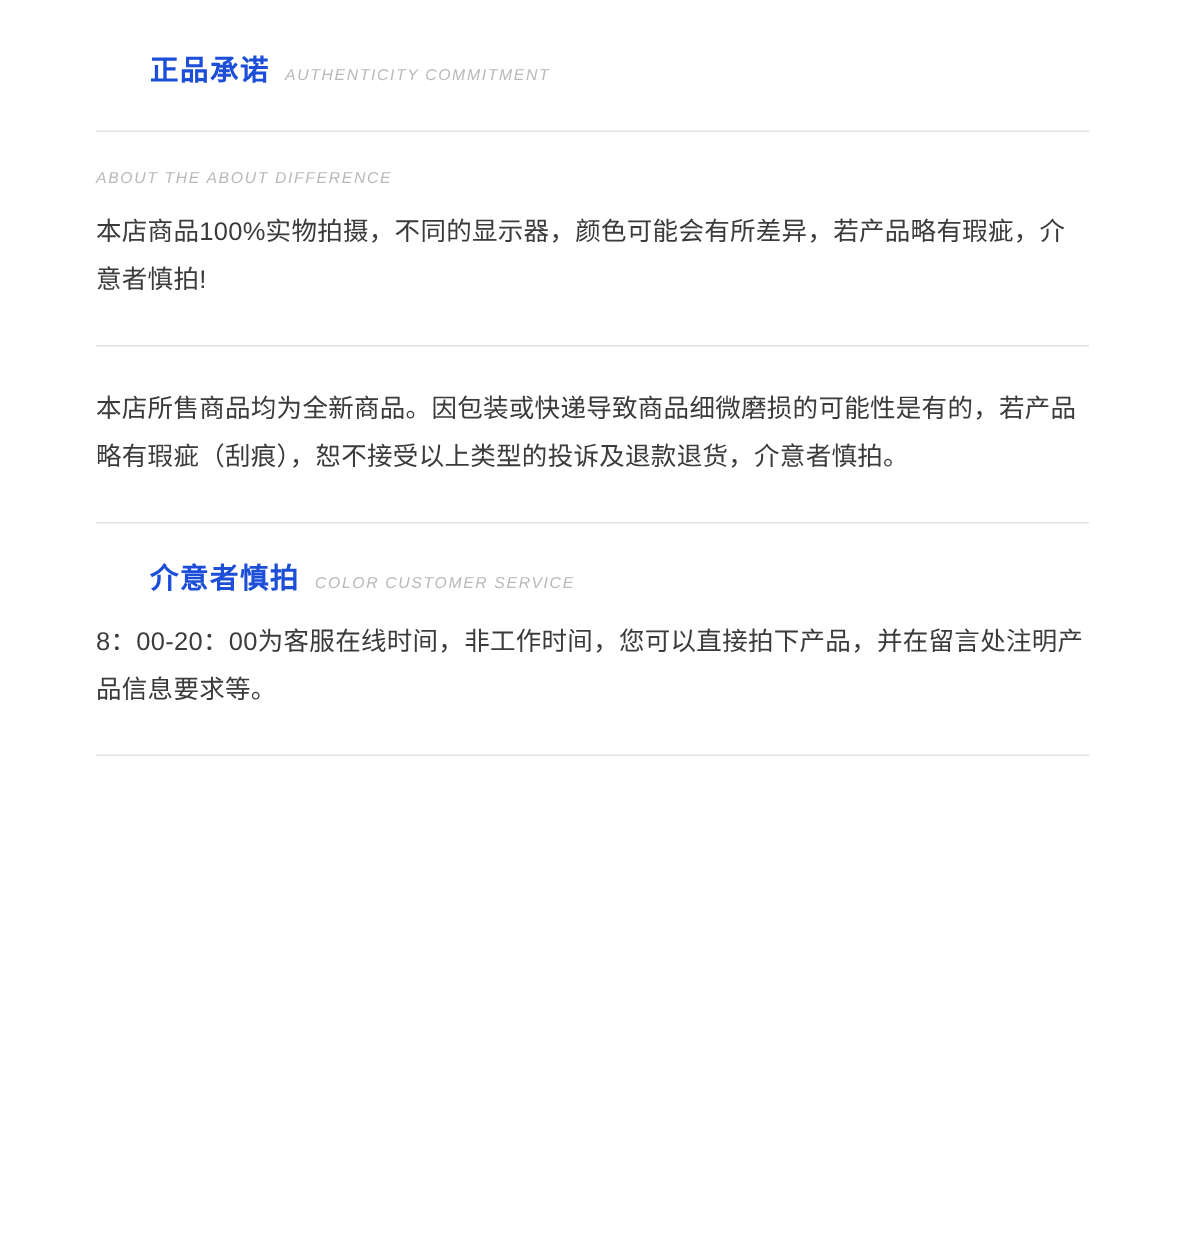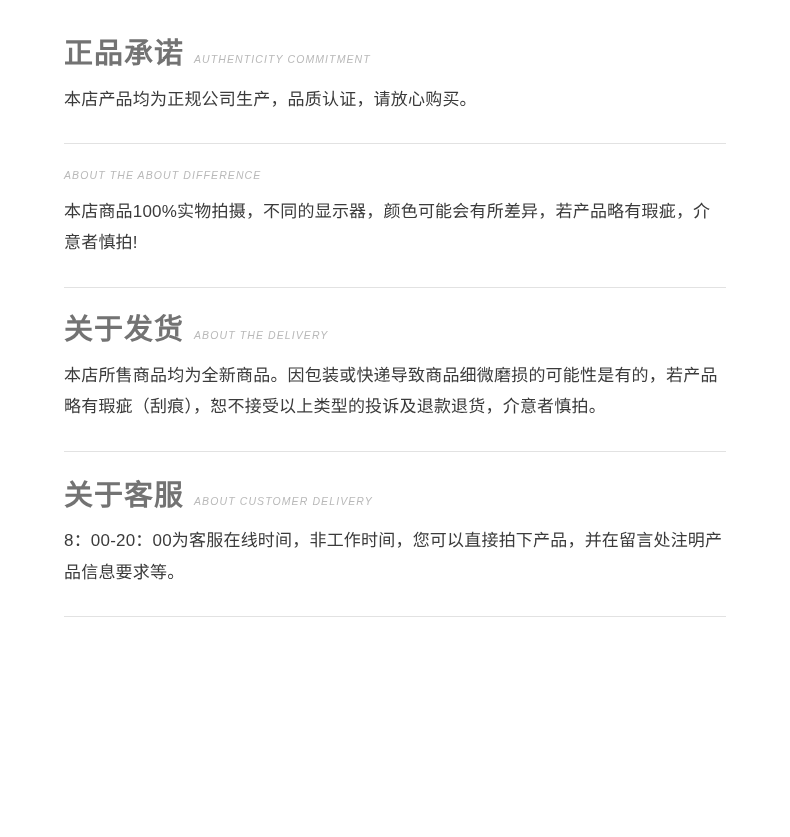--- a/index.html
+++ b/index.html
@@ -28,26 +28,27 @@
   .section.first {
     padding-top: 38px;
   }
   .heading-row {
     display: flex;
     align-items: baseline;
     gap: 10px;
     margin-bottom: 14px;
   }
   .heading-cn {
-    color: #737373;
-    font-size: 29px;
+    color: #1d4ed8;
+    font-size: 19px;
     font-weight: bold;
     letter-spacing: 1px;
     line-height: 1.1;
     font-family: "Liberation Sans", "DejaVu Sans", sans-serif;
+    margin-left: 36px;
   }
   .heading-en {
     color: #b9b9b9;
     font-size: 10.5px;
     letter-spacing: 1.1px;
     font-weight: normal;
     line-height: 1.1;
     white-space: nowrap;
     font-style: italic;
   }
@@ -71,43 +72,38 @@
 </head>
 <body>
 
 <div class="page">
 
   <div class="section first">
     <div class="heading-row">
       <span class="heading-cn">正品承诺</span>
       <span class="heading-en">AUTHENTICITY COMMITMENT</span>
     </div>
-    <div class="body-text">本店产品均为正规公司生产，品质认证，请放心购买。</div>
     <div class="divider"></div>
   </div>
 
   <div class="section s2">
     <div class="heading-row">
       <span class="heading-en">ABOUT THE ABOUT DIFFERENCE</span>
     </div>
     <div class="body-text">本店商品100%实物拍摄，不同的显示器，颜色可能会有所差异，若产品略有瑕疵，介意者慎拍!</div>
     <div class="divider"></div>
   </div>
 
   <div class="section s3">
-    <div class="heading-row">
-      <span class="heading-cn">关于发货</span>
-      <span class="heading-en">ABOUT THE DELIVERY</span>
-    </div>
     <div class="body-text">本店所售商品均为全新商品。因包装或快递导致商品细微磨损的可能性是有的，若产品略有瑕疵（刮痕），恕不接受以上类型的投诉及退款退货，介意者慎拍。</div>
     <div class="divider"></div>
   </div>
 
   <div class="section s4">
     <div class="heading-row">
-      <span class="heading-cn">关于客服</span>
-      <span class="heading-en">ABOUT CUSTOMER DELIVERY</span>
+      <span class="heading-cn">介意者慎拍</span>
+      <span class="heading-en">COLOR CUSTOMER SERVICE</span>
     </div>
     <div class="body-text">8：00-20：00为客服在线时间，非工作时间，您可以直接拍下产品，并在留言处注明产品信息要求等。</div>
     <div class="divider"></div>
   </div>
 
 </div>
 
 </body></html>

